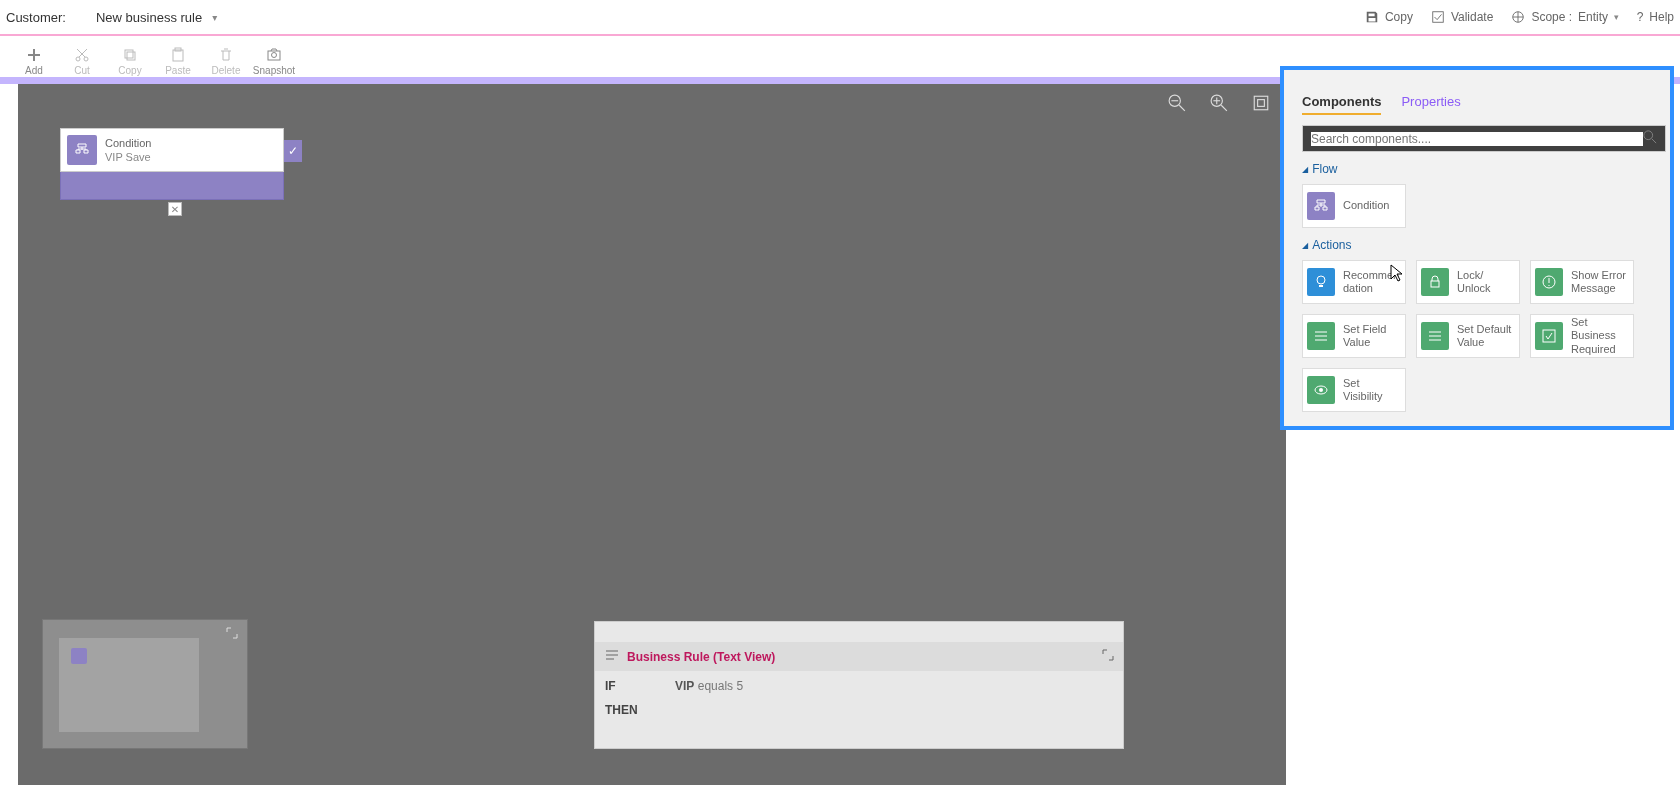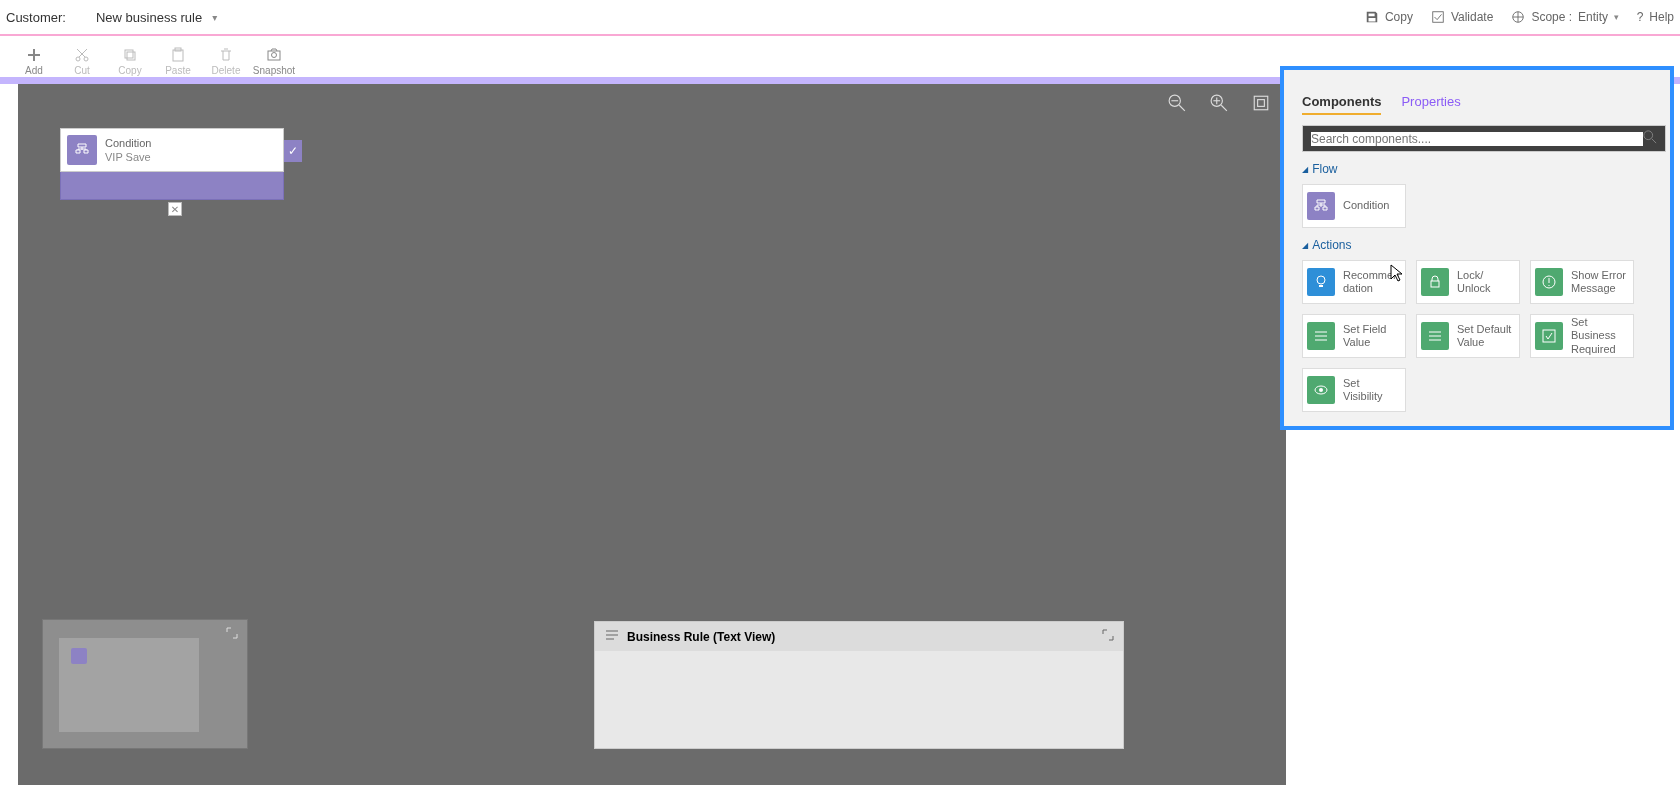--- a/index.html
+++ b/index.html
@@ -46,21 +46,21 @@
   .cond-txt .t1 { color: #666; }
   .cond-txt .t2 { color: #888; }
   .cond-check { position: absolute; right: -18px; top: 12px; width: 18px; height: 22px; background: #8d82c4; color: #fff; display: flex; align-items: center; justify-content: center; font-size: 12px; }
   .cond-bottom { background: #8d82c4; height: 28px; border: 1px solid #7b70b8; border-top: none; }
   .cond-close { position: absolute; left: 108px; top: 74px; width: 14px; height: 14px; background: #fff; border: 1px solid #bbb; color: #888; font-size: 10px; display: flex; align-items: center; justify-content: center; cursor: pointer; }
   .minimap { position: absolute; left: 24px; bottom: 36px; width: 206px; height: 130px; background: #8e8e8e; border: 1px solid #777; }
   .minimap .mm-play { position: absolute; top: 6px; right: 8px; width: 14px; height: 14px; color: #ddd; }
   .minimap .mm-view { position: absolute; top: 18px; left: 16px; width: 140px; height: 94px; background: #a3a3a3; }
   .minimap .mm-dot { position: absolute; top: 28px; left: 28px; width: 16px; height: 16px; background: #8d82c4; border-radius: 2px; }
   .textview { position: absolute; left: 576px; bottom: 36px; width: 530px; height: 128px; background: #e8e8e8; border: 1px solid #ccc; }
-  .tv-hdr { display: flex; align-items: center; gap: 8px; padding: 6px 10px; background: #dcdcdc; font-size: 12px; font-weight: 600; color: #000000; position: relative; }
+  .tv-hdr { display: flex; align-items: center; gap: 8px; padding: 6px 10px; background: #dcdcdc; font-size: 12px; font-weight: 600; color: #be185d; position: relative; margin-top: 20px; }
   .tv-hdr .exp { position: absolute; right: 8px; top: 6px; width: 14px; height: 14px; color: #666; cursor: pointer; }
   .tv-body { padding: 8px 10px; font-size: 12px; color: #555; }
   .tv-row { margin-bottom: 10px; }
   .tv-row .kw { font-weight: 600; color: #444; }
   .tv-row .cond { margin-left: 56px; color: #777; }
   .tv-row .cond b { color: #555; font-weight: 600; }
   .cursor { position: absolute; top: 180px; right: 276px; width: 14px; height: 18px; z-index: 50; }
 </style>
 </head>
 <body>
@@ -194,20 +194,29 @@
     <div class="textview">
       <div class="tv-hdr">
         <span><svg width="14" height="14" viewBox="0 0 14 14">
               <path d="M1 3h12M1 7h12M1 11h8" stroke="#666"></path>
             </svg></span>
         <span>Business Rule (Text View)</span>
         <span class="exp"><svg viewBox="0 0 14 14">
               <path d="M2 2h4M2 2v4M12 12H8M12 12V8" stroke="#666" fill="none"></path>
             </svg></span>
       </div>
+      <div class="tv-body">
+        <div class="tv-row">
+          <span class="kw">IF</span>
+          <span class="cond"><b>VIP</b> <span>equals</span> <span>5</span></span>
+        </div>
+        <div class="tv-row">
+          <span class="kw">THEN</span>
+        </div>
+      </div>
     </div>
 
   </div>
 
   <div class="rightpane">
     <div class="highlight-box"></div>
     <div class="rp-inner">
       <div class="tabs">
         <div class="tab active">Components</div>
         <div class="tab">Properties</div>

